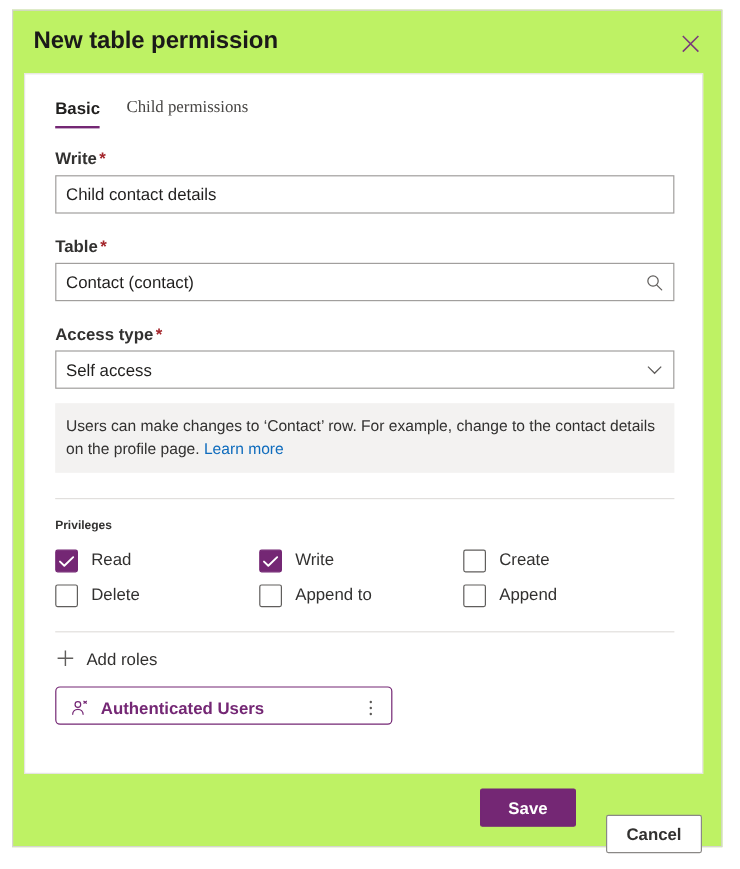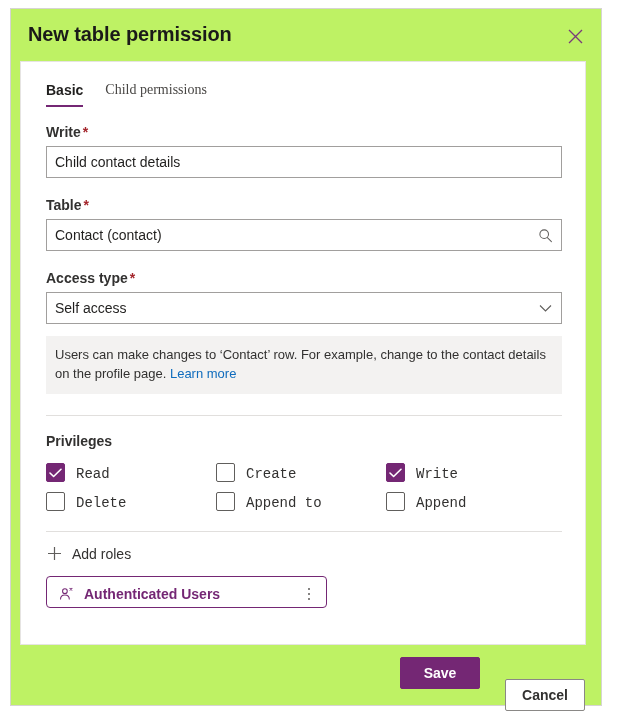--- a/index.html
+++ b/index.html
@@ -171,36 +171,35 @@
   }
 
   .divider {
     height: 1px;
     background: #e1dfdd;
     margin: 21px 0 0 0;
   }
 
   
   .section-title {
-    font-size: 14px;
+    font-size: 10px;
     font-weight: 600;
     color: #323130;
     margin: 17px 0 0 0;
   }
   .priv-grid {
     margin-top: 14px;
     display: grid;
     grid-template-columns: 170px 170px 170px;
     row-gap: 10px;
   }
   .checkbox-row {
     display: flex;
-    align-items: flex-end;
-    cursor: pointer;
-    font-family: Liberation Mono, monospace;
+    align-items: flex-start;
+    cursor: pointer;
   }
   .checkbox {
     width: 19px;
     height: 19px;
     box-sizing: border-box;
     border: 1px solid #605e5c;
     border-radius: 2px;
     background: #ffffff;
     display: flex;
     align-items: center;
@@ -413,33 +412,33 @@
         <div class="checkbox-row">
           <span class="checkbox checked">
             <svg width="13" height="10" viewBox="0 0 13 10">
                 <path d="M1 5 L4.6 8.5 L12 1.3" stroke="#ffffff" stroke-width="1.6" fill="none" stroke-linecap="round" stroke-linejoin="round"></path>
               </svg>
           </span>
           <span class="checkbox-label">Read</span>
         </div>
 
         <div class="checkbox-row">
-          <span class="checkbox">
-            
-          </span>
-          <span class="checkbox-label">Create</span>
-        </div>
-
-        <div class="checkbox-row">
           <span class="checkbox checked">
             <svg width="13" height="10" viewBox="0 0 13 10">
                 <path d="M1 5 L4.6 8.5 L12 1.3" stroke="#ffffff" stroke-width="1.6" fill="none" stroke-linecap="round" stroke-linejoin="round"></path>
               </svg>
           </span>
           <span class="checkbox-label">Write</span>
+        </div>
+
+        <div class="checkbox-row">
+          <span class="checkbox">
+            
+          </span>
+          <span class="checkbox-label">Create</span>
         </div>
 
         <div class="checkbox-row">
           <span class="checkbox">
             
           </span>
           <span class="checkbox-label">Delete</span>
         </div>
 
         <div class="checkbox-row">

